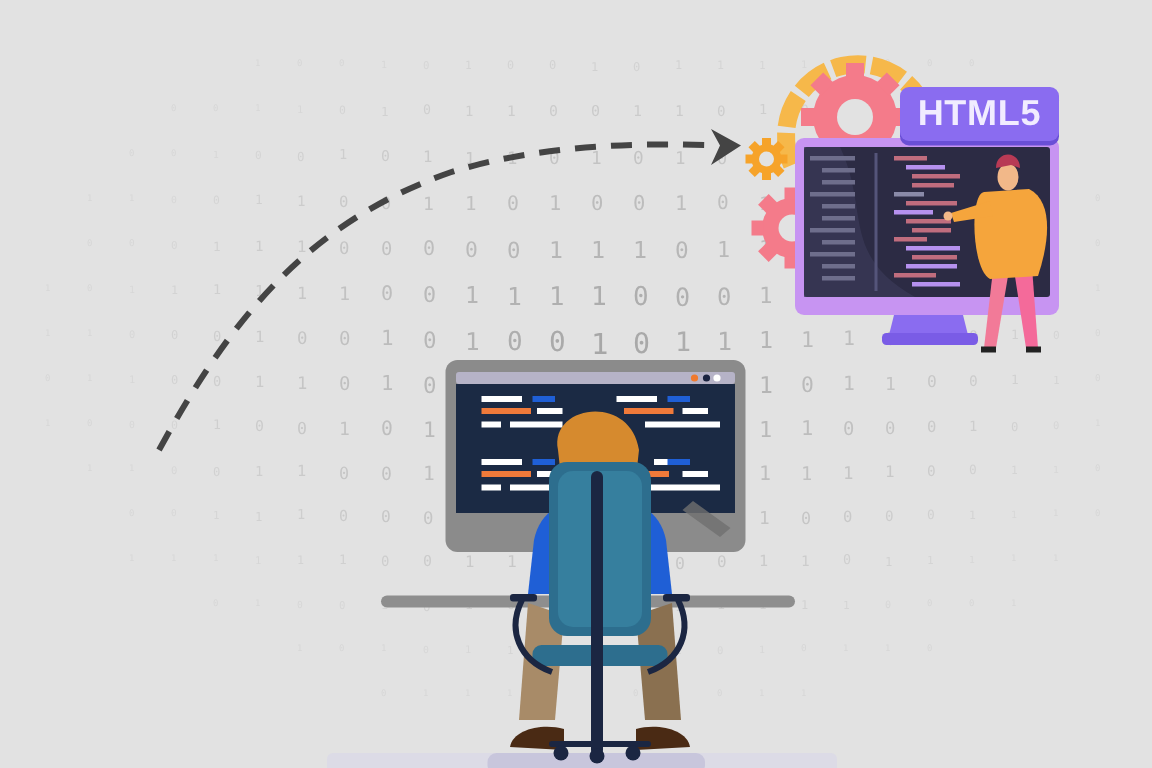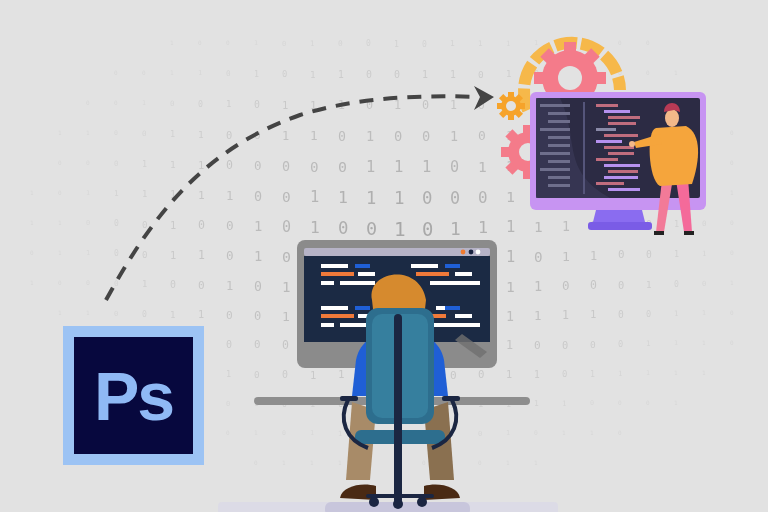--- a/index.html
+++ b/index.html
@@ -521,19 +521,17 @@
       <path d="M452 400 C 462 420, 454 440, 432 448" fill="none" stroke="#1b2642" stroke-width="4"></path>
       <rect x="340" y="396" width="18" height="5" rx="2" fill="#1b2642"></rect>
       <rect x="442" y="396" width="18" height="5" rx="2" fill="#1b2642"></rect>
       <rect x="366" y="494" width="68" height="4" rx="2" fill="#1b2642"></rect>
       <circle cx="374" cy="502" r="5" fill="#1b2642"></circle>
       <circle cx="398" cy="504" r="5" fill="#1b2642"></circle>
       <circle cx="422" cy="502" r="5" fill="#1b2642"></circle>
     </g>
   </svg>
 
-  <div class="ps-logo">
-    <div class="ps-inner">
-      <span class="ps-text">Ps</span>
-    </div>
+
+  <div class="html5-badge">
+    <span class="html5-text">HTML5</span>
   </div>
-
 </div>
 
 </body></html>

